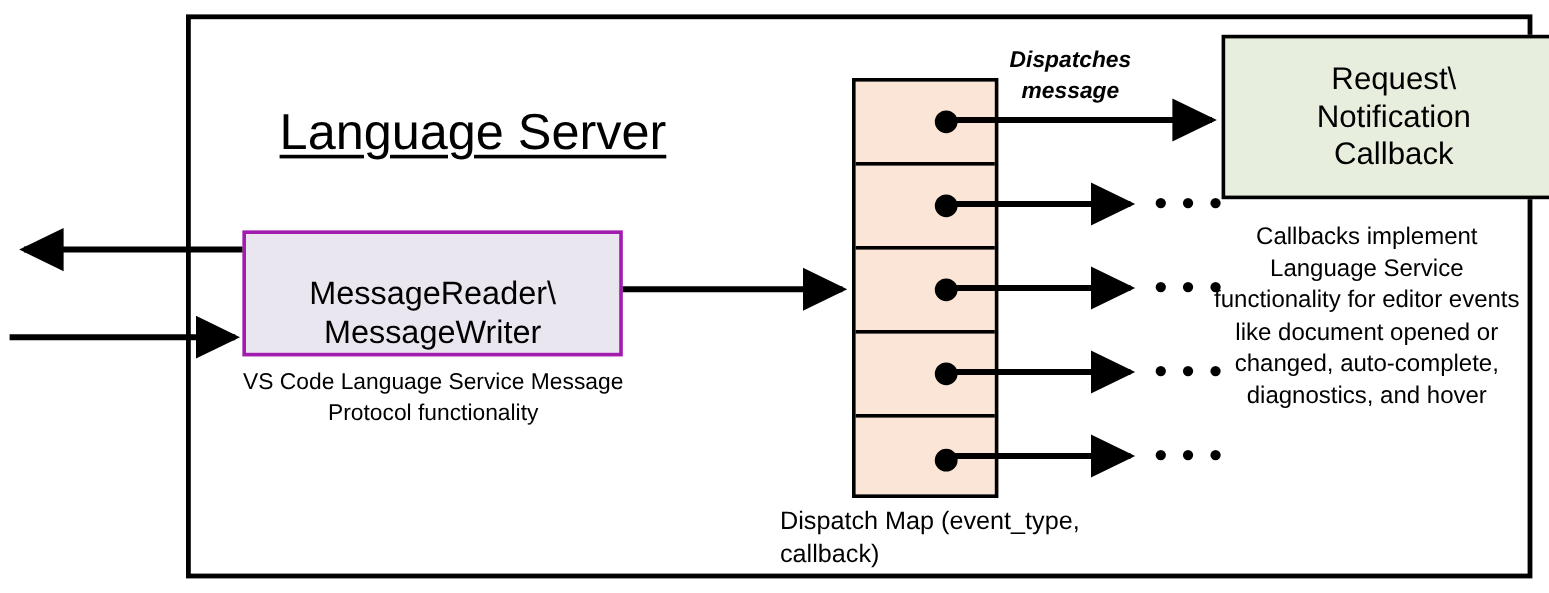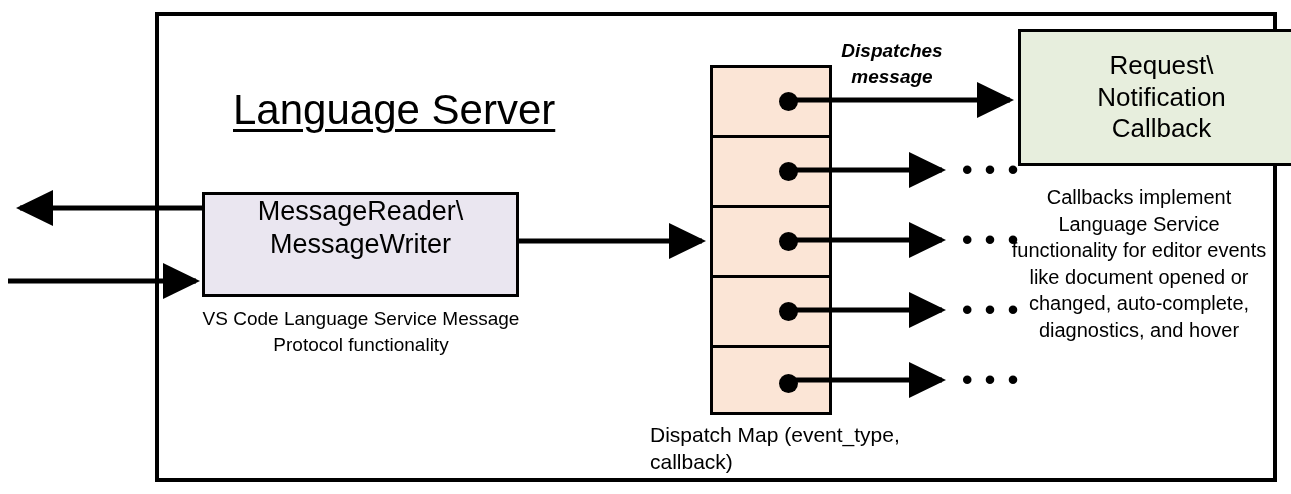--- a/index.html
+++ b/index.html
@@ -54,25 +54,25 @@
     line-height: 1.35;
     text-align: center;
   }
 
   
   #reader-box {
     left: 202px;
     top: 192px;
     width: 317px;
     height: 105px;
-    border: 3px solid #000000;
+    border: 3px solid #a21caf;
     box-sizing: border-box;
     background: #EAE6F0;
     display: flex;
-    align-items: flex-start;
+    align-items: flex-end;
     justify-content: center;
   }
   #reader-box .boxlabel {
     font-size: 27px;
     line-height: 1.22;
     text-align: center;
     white-space: pre-line;
   }
   #reader-caption {
     left: 200px;

